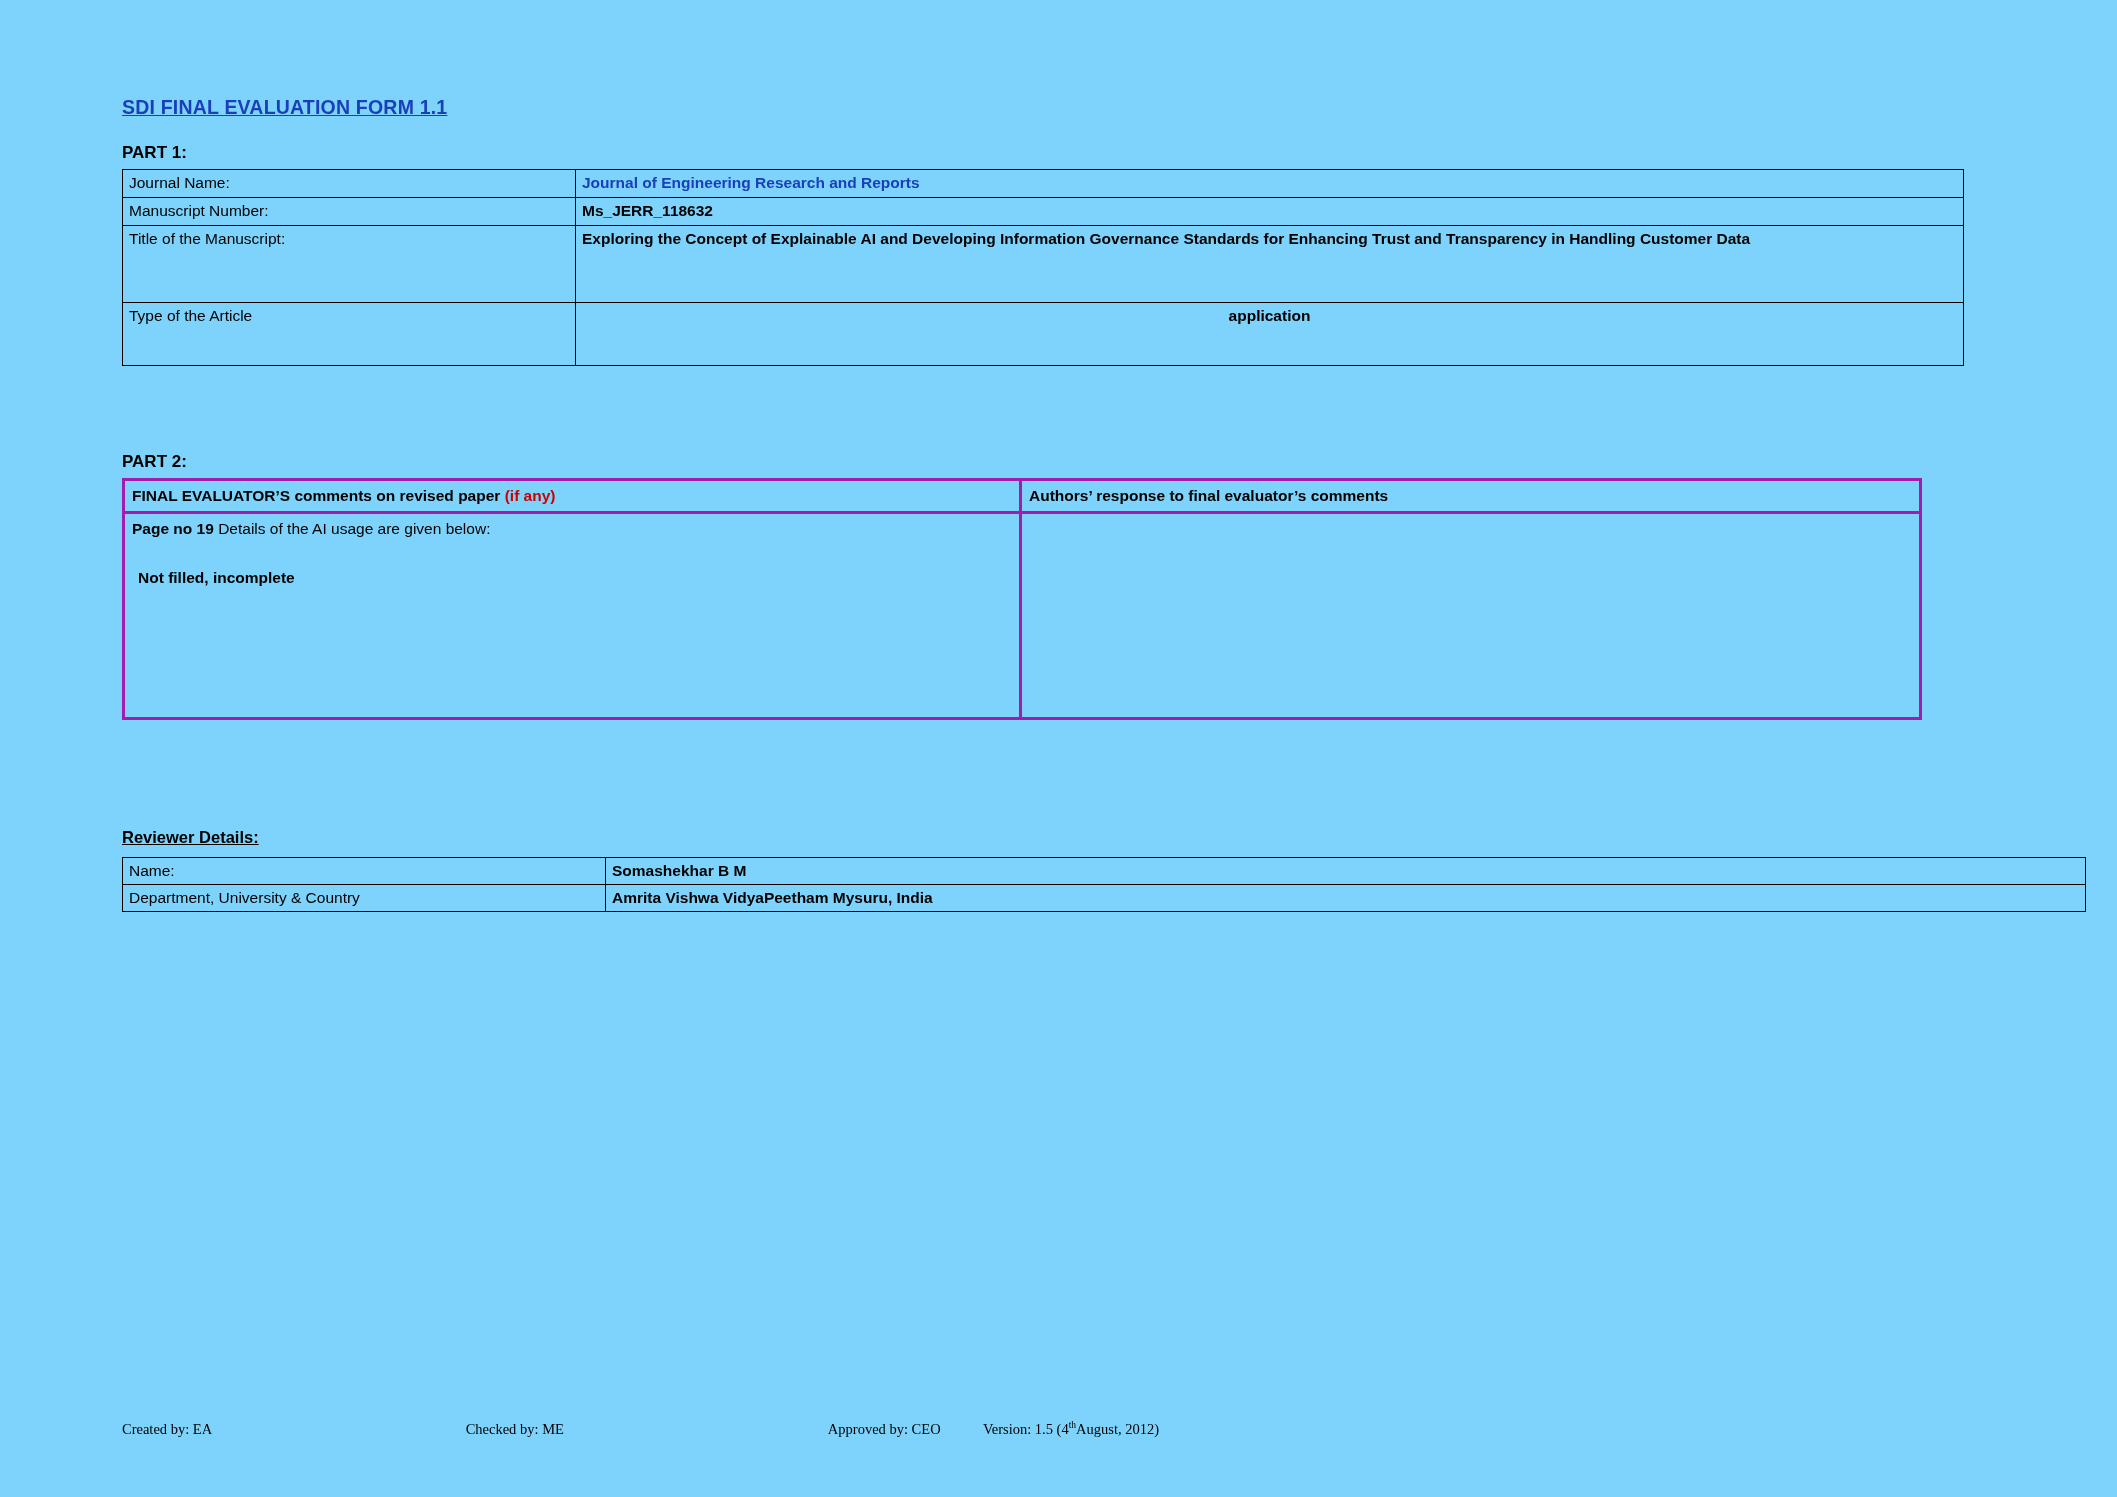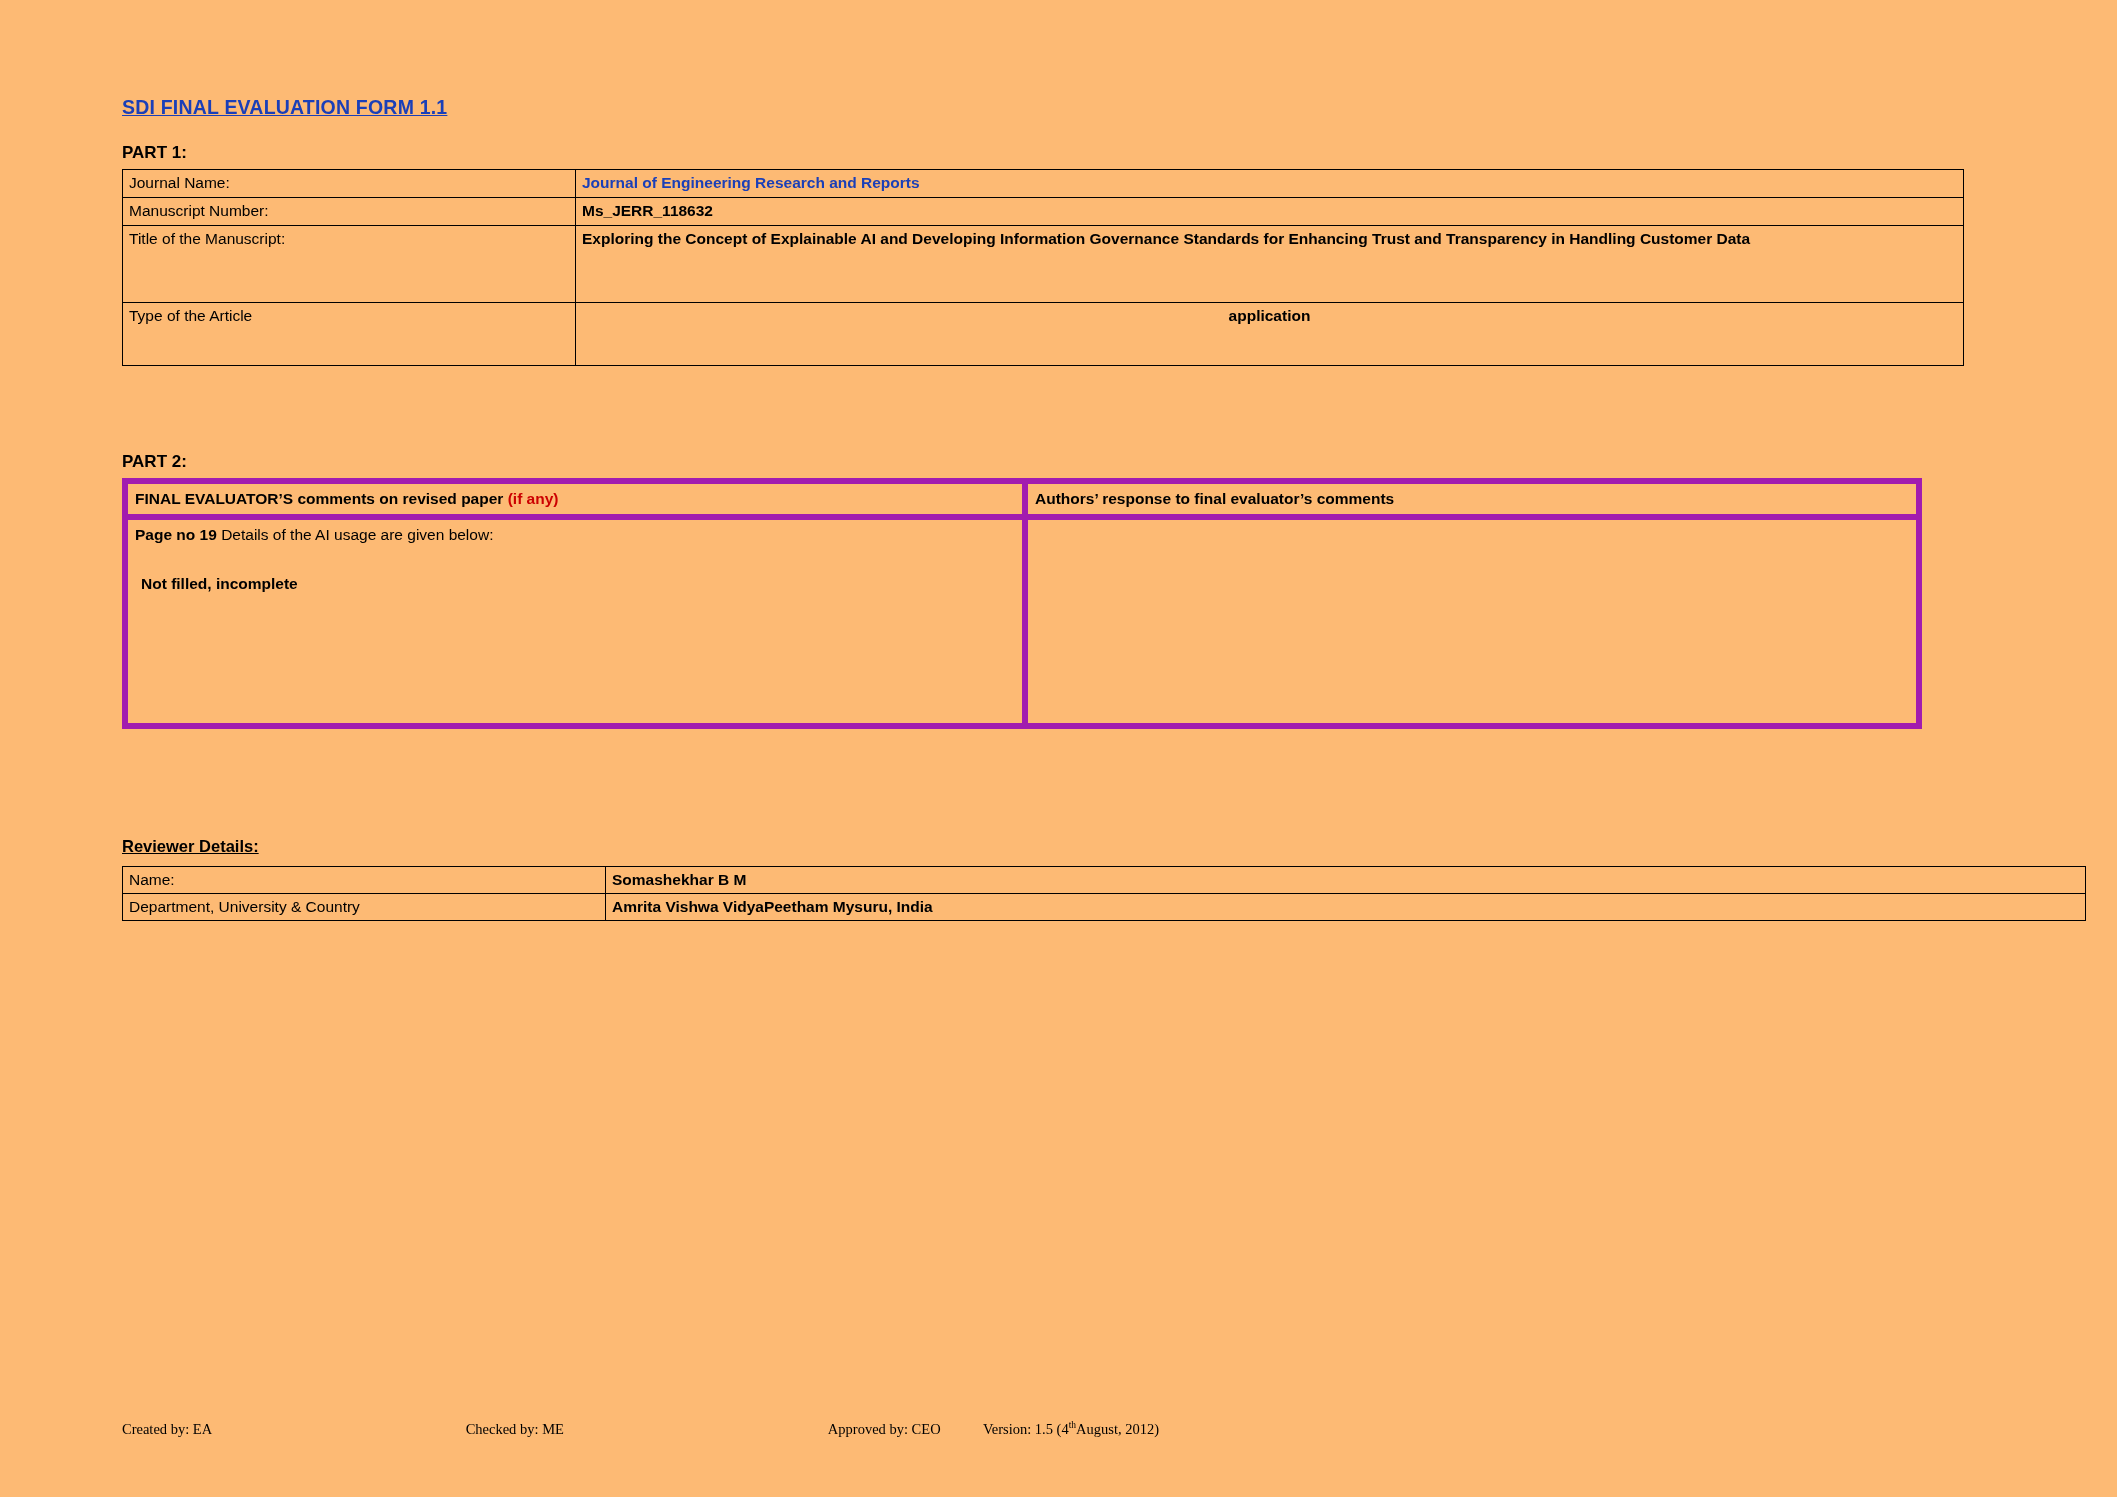--- a/index.html
+++ b/index.html
@@ -13,21 +13,21 @@
     font-family: "Liberation Sans", sans-serif;
     color: #000000;
     position: relative;
     overflow: hidden;
   }
   .page {
     position: absolute;
     left: 0; top: 0;
     width: 2117px;
     height: 1497px;
-    background: #fdba74;
+    background: #7dd3fc;
   }
   .content {
     position: absolute;
     left: 122px;
     top: 96px;
     width: 1800px;
   }
   .form-title {
     font-size: 19.5px;
     font-weight: bold;
@@ -66,21 +66,21 @@
   }
   .cell-tall-title { height: 70px; }
   .cell-tall-type  { height: 56px; }
   .type-val { padding-top: 18px; text-align: center; }
 
   .spacer-1 { height: 86px; }
   .spacer-2 { height: 108px; }
 
   table.part2 { border-collapse: collapse; width: 1800px; table-layout: fixed; }
   table.part2 td {
-    border: 6px solid #a21caf;
+    border: 3px solid #a21caf;
     vertical-align: top;
     padding: 4px 7px;
     font-size: 15.5px;
     line-height: 1.4;
   }
   .p2-head { font-weight: bold; }
   .p2-red { color: #cc0000; font-weight: bold; }
   .p2-body { height: 195px; }
   .p2-left { width: 880px; }
   .pg-no { font-weight: bold; }

